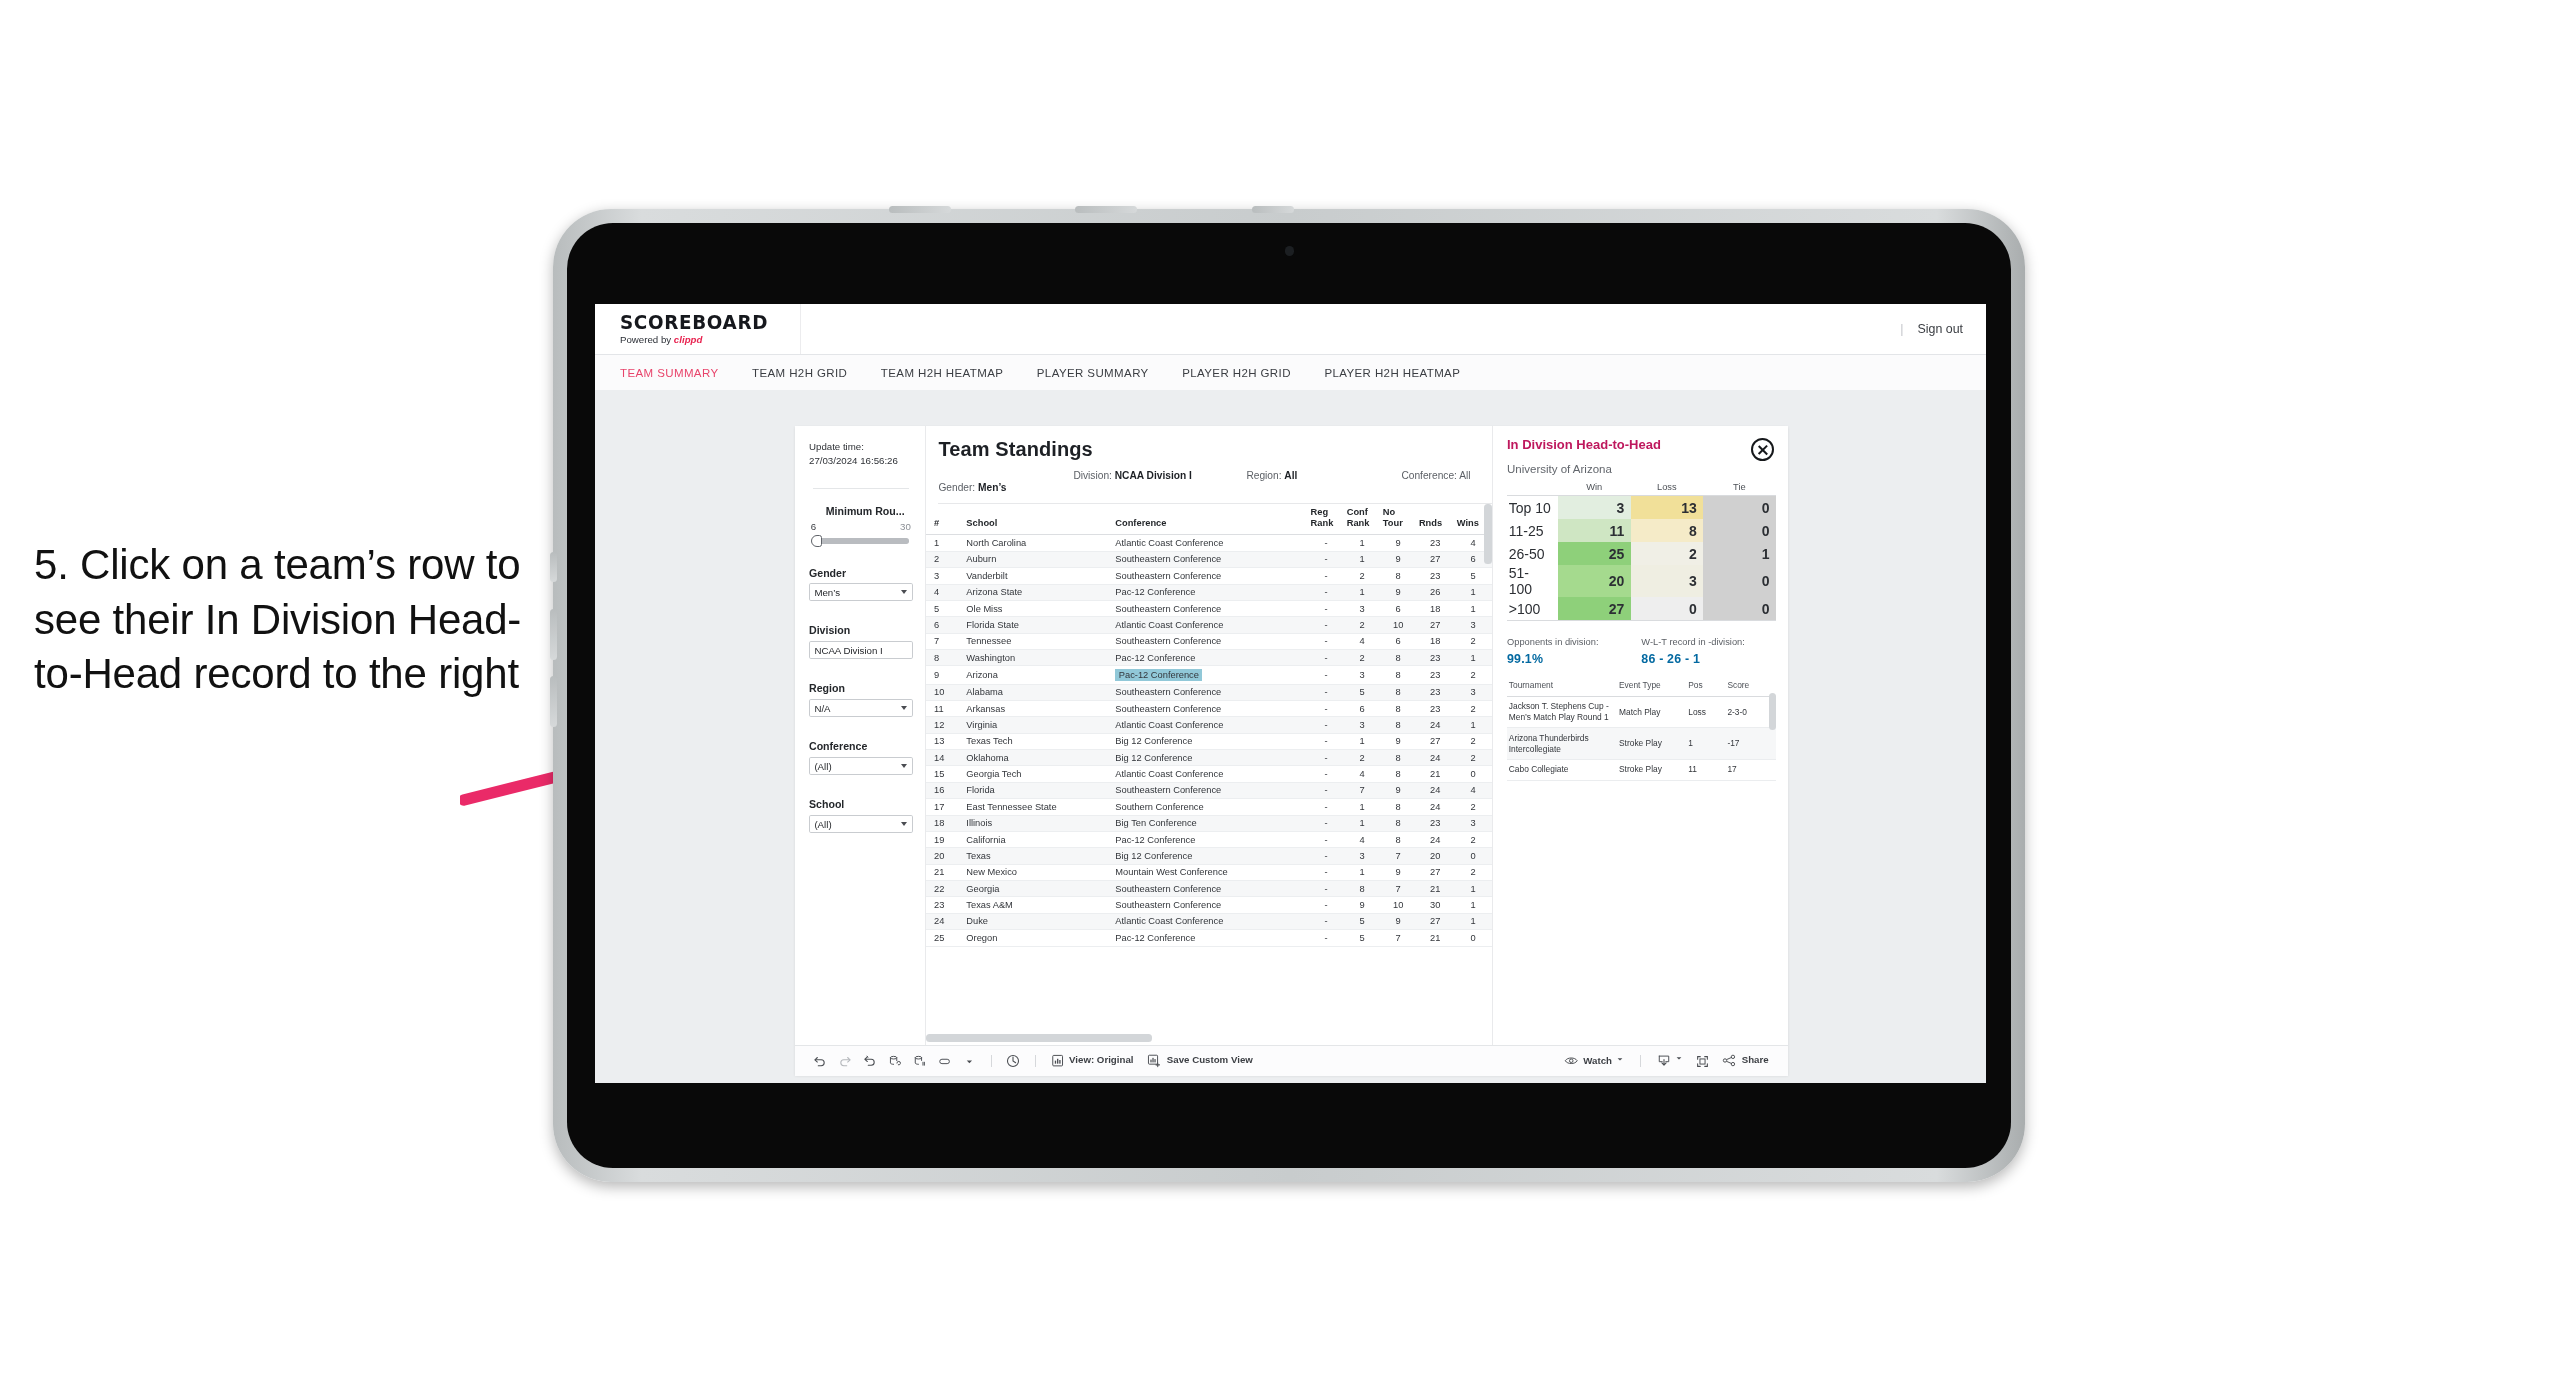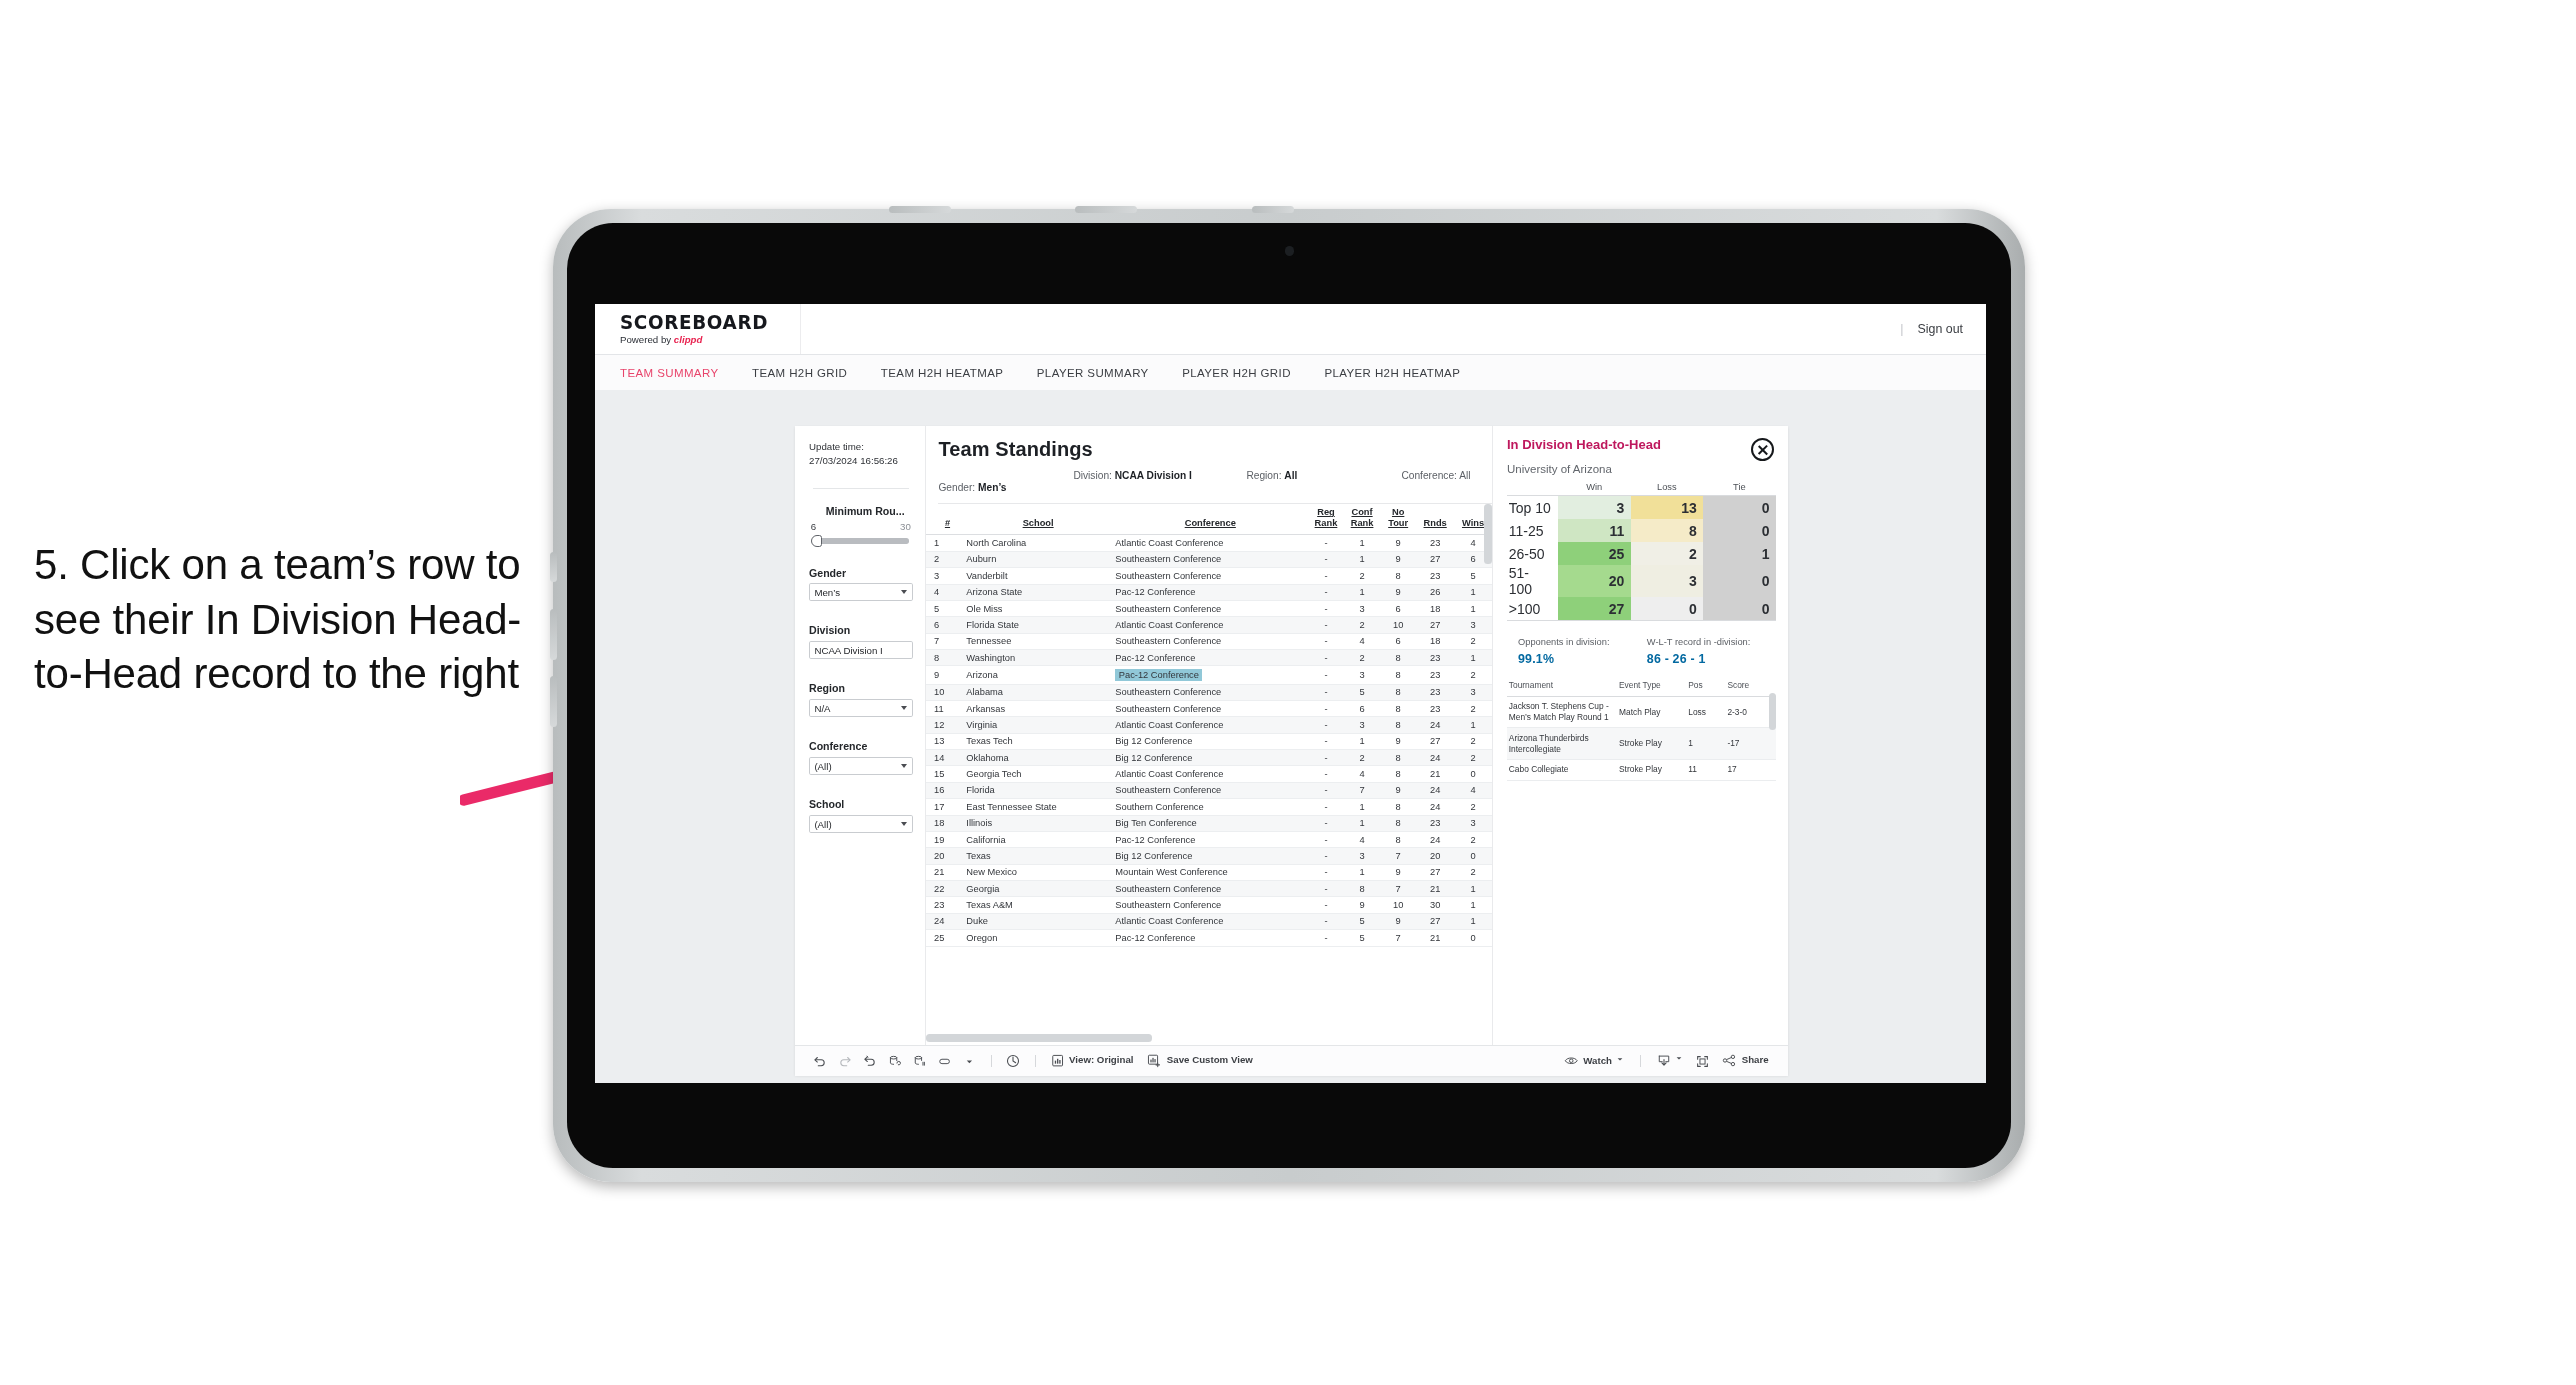--- a/index.html
+++ b/index.html
@@ -121,24 +121,23 @@
   .standings{flex:1;min-width:0;display:flex;flex-direction:column;}
   .std-head{padding:12.4px 0 0 12.4px;}
   .std-title{font-size:20px;font-weight:bold;color:#1d2025;letter-spacing:0.1px;}
   .std-meta{display:flex;margin-top:8.8px;font-size:10.2px;color:#5b5f65;padding-bottom:9.7px;border-bottom:0.9px solid #e7e8ea;}
   .std-meta .m{white-space:nowrap;}
   .std-meta .m b{color:#1d2025;}
   .m1{width:135px;margin-top:12px;} .m2{width:173px;} .m3{width:155px;}
 
   table.std{width:100%;border-collapse:collapse;font-size:9.3px;color:#33363b;table-layout:fixed;}
   table.std th{
-    font-size:9.3px;font-weight:bold;color:#24272b;text-align:center;
+    font-size:9.3px;font-weight:bold;color:#24272b;text-align:left;
     padding:3.5px 2.7px 6.2px 2.7px;vertical-align:bottom;line-height:1.12;
     border-bottom:0.9px solid #dcdee1;
-    text-decoration:underline;
   }
   table.std td{padding:2.7px 2.7px;border-bottom:0.9px solid #eceef0;white-space:nowrap;overflow:hidden;}
   table.std tr.alt td{background:#f6f7f8;}
   table.std tr.sel td.conf span{background:#91c8d8;padding:0.9px 3.5px;display:inline-block;}
   .c-num{width:21px;padding-left:8px !important;}
   .c-school{width:120px;}
   .c-conf{width:159px;}
   .c-reg{width:25px;text-align:center;}
   .c-cr{width:25px;text-align:center;}
   .c-nt{width:25px;text-align:center;}
@@ -169,21 +168,21 @@
   }
   .close-btn::before{transform:rotate(45deg);} .close-btn::after{transform:rotate(-45deg);}
 
   table.hm{width:100%;border-collapse:collapse;margin-top:7px;font-size:9.3px;color:#2c2f34;table-layout:fixed;}
   table.hm th{font-size:9.3px;font-weight:normal;color:#4d5157;text-align:center;padding:0 0 3.5px 0;}
   table.hm th.lbl{width:51px;}
   table.hm td{height:23px;padding:0 6.2px;font-size:14px;font-weight:bold;text-align:right;}
   table.hm td.lbl{font-weight:normal;text-align:left;padding-left:1.8px;color:#2c2f34;}
   table.hm tr.hdr th{border-bottom:0.9px solid #d9dbde;}
 
-  .stats{display:flex;margin-top:16px;margin-left:11px;}
+  .stats{display:flex;margin-top:16px;}
   .stat{flex:1;}
   .stat .lab{font-size:9.3px;color:#5b5f65;}
   .stat .val{font-size:12.4px;font-weight:bold;color:#0369a1;margin-top:5.3px;letter-spacing:0.2px;}
 
   table.ev{width:100%;border-collapse:collapse;margin-top:14px;font-size:8.4px;color:#33363b;table-layout:fixed;}
   table.ev th{
     font-size:8.4px;font-weight:normal;color:#4d5157;text-align:left;padding:0 2.7px 5.3px 1.8px;
     border-bottom:0.9px solid #d9dbde;
   }
   table.ev td{padding:4.4px 2.7px 4.4px 1.8px;border-bottom:0.9px solid #ebedef;vertical-align:middle;line-height:1.3;}

